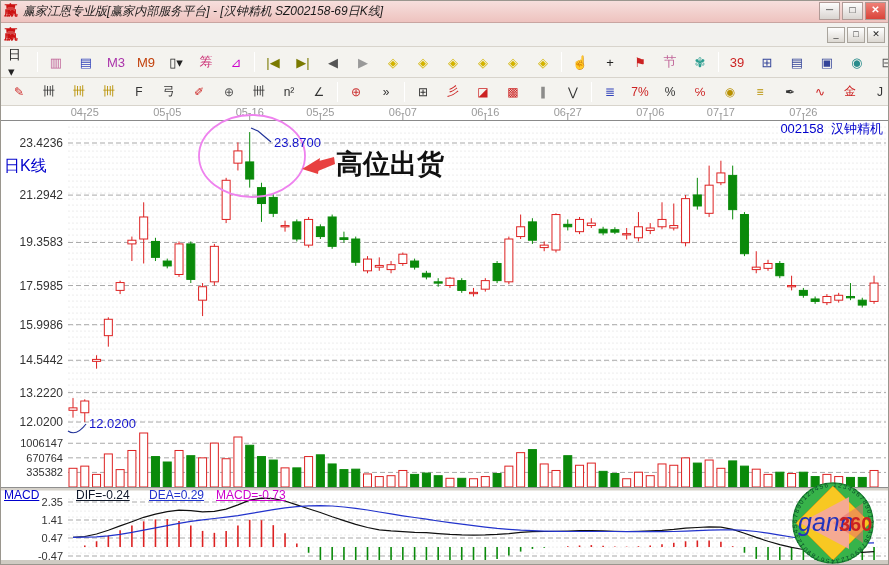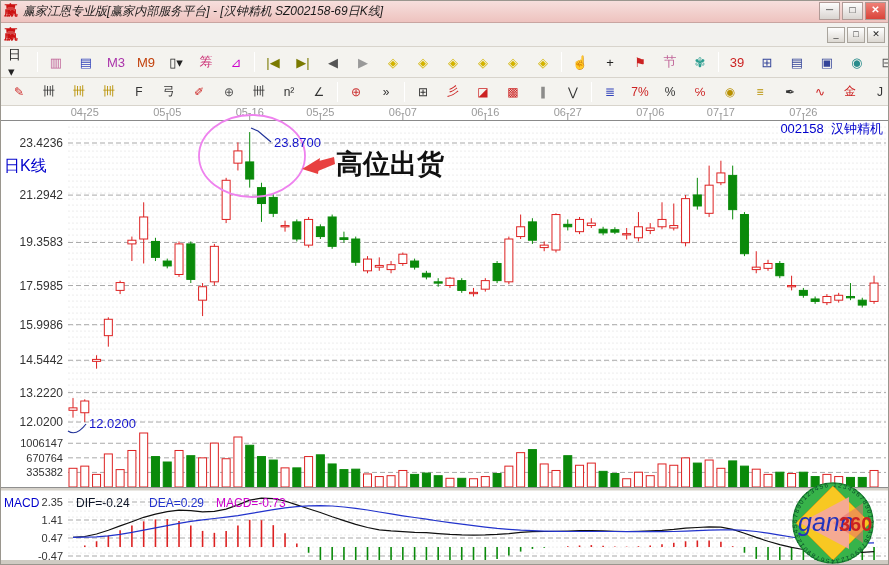--- a/index.html
+++ b/index.html
@@ -29,21 +29,21 @@
   .toolbar.row2{height:27px;}
   .tb-icon{min-width:22px;height:22px;display:flex;align-items:center;justify-content:center;
            font-size:13px;padding:0 2px;margin:0 1px;border:1px solid transparent;}
   .toolbar.row2 .tb-icon{height:19px;font-size:12px;}
   .tb-sep{width:1px;height:20px;background:#c6c2ba;border-right:1px solid #fff;margin:0 3px;}
   
   .abs{position:absolute;z-index:4;white-space:nowrap;}
   .kline-label{left:4px;top:109px;color:#0000cc;font-size:16px;margin-top:47px;}
   .stock-label{right:6px;top:120px;color:#0000cc;font-size:13px;}
   .macd-header{left:4px;top:488px;font-size:12px;}
-  .macd-header span{position:absolute;top:8px;}
+  .macd-header span{position:absolute;top:0;text-decoration:underline;}
   #chart-svg{position:absolute;left:0;top:0;z-index:1;}
   #logo-svg{position:absolute;left:791px;top:481px;z-index:5;}
   svg text{font-family:"Liberation Sans",sans-serif;}
 </style>
 </head>
 <body>
 
 <div class="window-frame"></div>
 
 <div class="titlebar">

